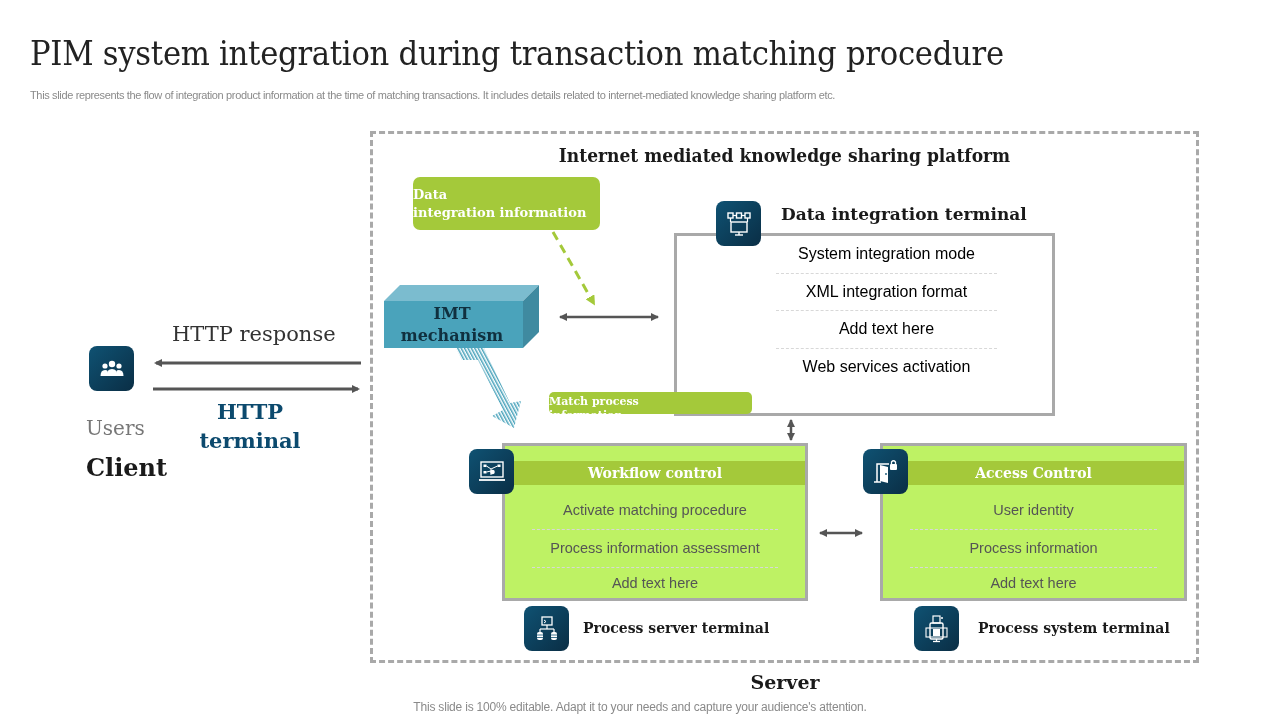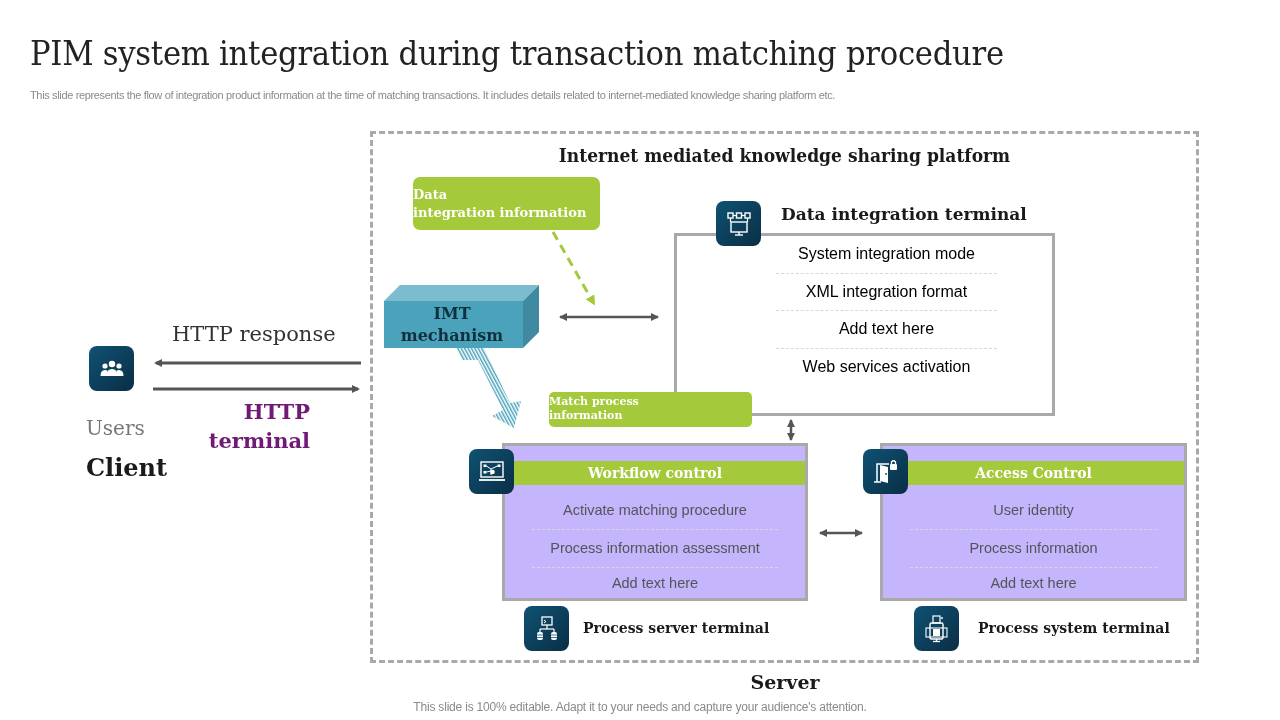--- a/index.html
+++ b/index.html
@@ -17,36 +17,36 @@
   .server-label { left: 700px; top: 671px; width: 170px; text-align: center; font-family: "DejaVu Serif", serif; font-weight: bold; font-size: 19px; color: #1a1a1a; }
   .footer { left: 300px; top: 700px; width: 680px; text-align: center; font-size: 12px; color: #8a8a8a; letter-spacing: -0.2px; }
 
   .icon-tile { width: 45px; height: 45px; border-radius: 8px; background: linear-gradient(135deg, #0f5273 0%, #0a2e45 100%); display: flex; align-items: center; justify-content: center; }
   .icon-tile svg { width: 30px; height: 30px; }
 
   .client-icon { left: 89px; top: 346px; }
   .users-label { left: 86px; top: 416px; font-family: "DejaVu Serif", serif; font-size: 20px; color: #777; }
   .client-label { left: 86px; top: 453px; font-family: "DejaVu Serif", serif; font-weight: bold; font-size: 24px; color: #1a1a1a; }
   .http-response { left: 172px; top: 322px; font-family: "DejaVu Serif", serif; font-size: 21px; color: #333; }
-  .http-request { left: 190px; top: 397px; width: 120px; text-align: right; font-family: "DejaVu Serif", serif; font-weight: bold; font-size: 21px; line-height: 29px; color: #701a75; }
+  .http-request { left: 190px; top: 397px; width: 120px; text-align: center; font-family: "DejaVu Serif", serif; font-weight: bold; font-size: 21px; line-height: 29px; color: #0c4a6e; }
 
   .green-pill { background: #a4c93a; color: #fff; font-family: "DejaVu Serif", serif; font-weight: bold; border-radius: 7px; }
   .data-info-pill { left: 413px; top: 177px; width: 187px; height: 53px; font-size: 13px; line-height: 18px; padding-top: 9px; }
-  .match-pill { left: 549px; top: 392px; width: 203px; height: 35px; font-size: 11px; line-height: 14px; padding-top: 3px; border-radius: 5px; }
+  .match-pill { left: 549px; top: 392px; width: 203px; height: 22px; font-size: 11px; line-height: 14px; padding-top: 3px; border-radius: 5px; }
 
   .imt-label { left: 384px; top: 303px; width: 136px; text-align: center; font-family: "DejaVu Serif", serif; font-weight: bold; font-size: 16px; line-height: 22px; color: #10303f; }
 
   .dit-box { left: 674px; top: 233px; width: 381px; height: 183px; border: 3px solid #a9a9a9; background: #fff; }
   .dit-icon { left: 716px; top: 201px; }
   .dit-title { left: 781px; top: 204px; font-family: "DejaVu Serif", serif; font-weight: bold; font-size: 17px; color: #1a1a1a; }
   .dit-list { left: 776px; top: 236px; width: 221px; }
   .dit-list .row { height: 37.5px; display: flex; align-items: center; justify-content: center; font-size: 16px; color: #000000; border-bottom: 1px dashed #d8d8d8; }
   .dit-list .row:last-child { border-bottom: none; }
 
-  .panel { border: 3px solid #a9a9a9; background: #c4b5fd; }
+  .panel { border: 3px solid #a9a9a9; background: #bef264; }
   .wf-box { left: 502px; top: 443px; width: 306px; height: 158px; }
   .ac-box { left: 880px; top: 443px; width: 307px; height: 158px; }
   .panel-header { position: absolute; left: 0; top: 15px; right: 0; height: 24px; background: #a4c93a; color: #fff; font-family: "DejaVu Serif", serif; font-weight: bold; font-size: 14px; display: flex; align-items: center; justify-content: center; }
   .panel-list { position: absolute; left: 27px; right: 27px; top: 45px; }
   .panel-list .row { height: 38.5px; display: flex; align-items: center; justify-content: center; font-size: 14.5px; color: #555; border-bottom: 1px dashed #d8d8d8; text-align: center; }
   .panel-list .row:last-child { border-bottom: none; height: 30px; }
 
   .wf-icon { left: 469px; top: 449px; }
   .ac-icon { left: 863px; top: 449px; }
   .pst-icon { left: 524px; top: 606px; }

